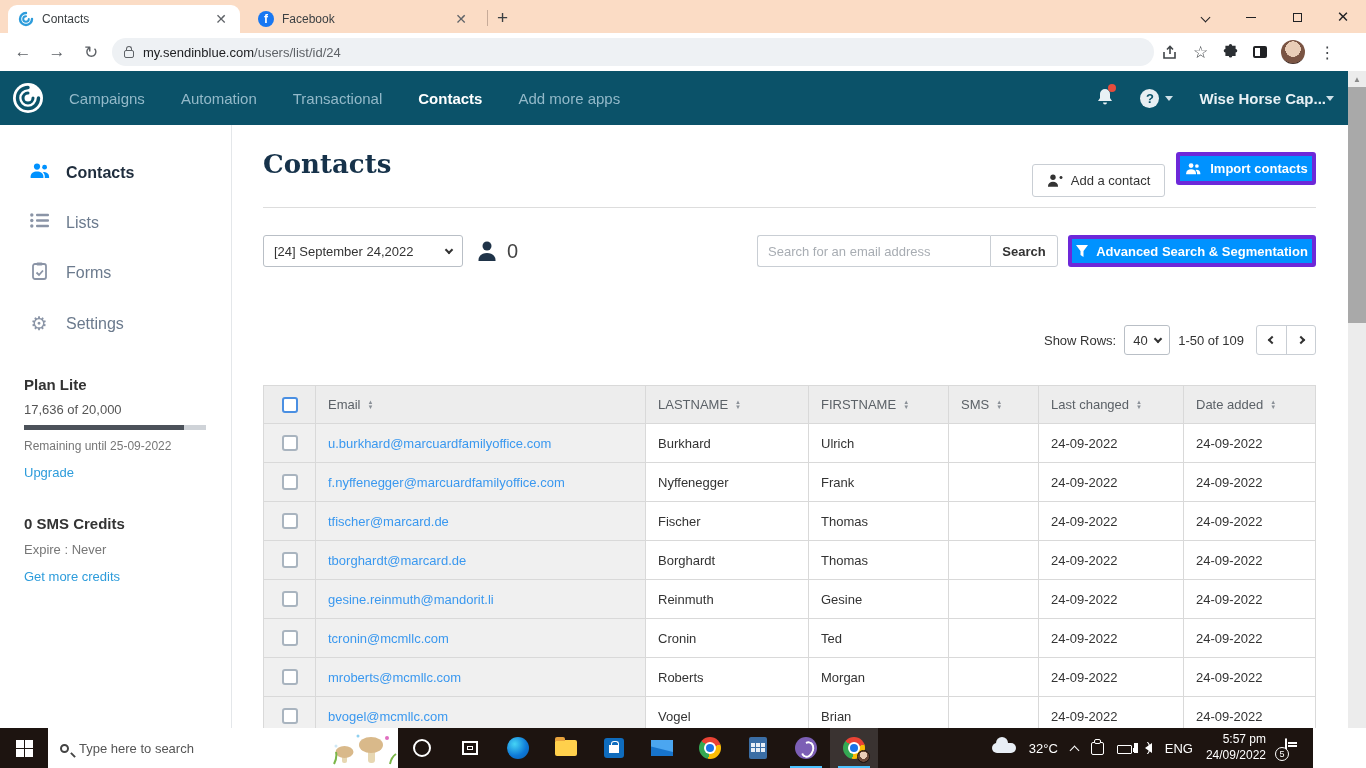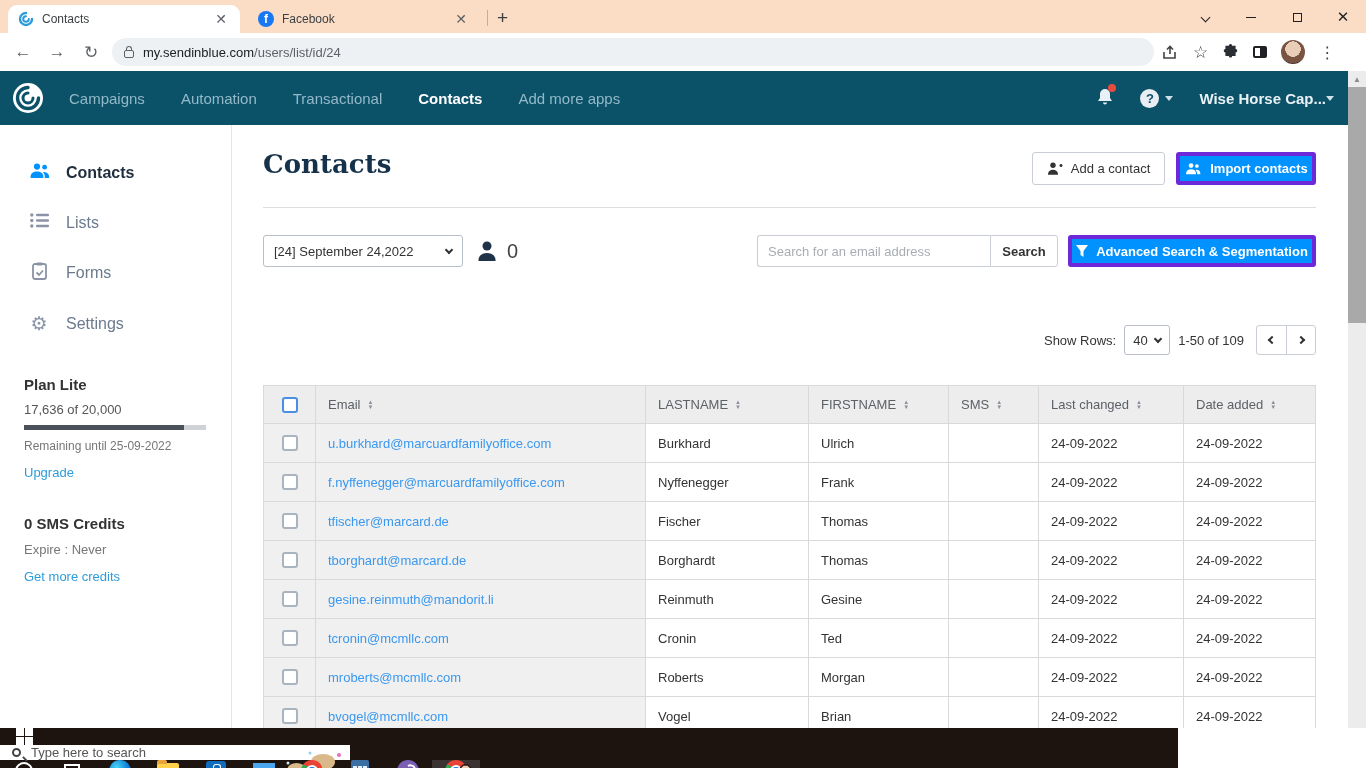--- a/index.html
+++ b/index.html
@@ -65,21 +65,21 @@
   .sms { padding:34px 24px 0 24px; }
   .sms-title { font-size:15px; font-weight:bold; color:#333; }
   .sms-expire { font-size:13px; color:#777; margin-top:10px; }
 
   
   .content { position:absolute; left:232px; top:125px; width:1116px; height:603px; background:#fff; overflow:hidden; }
   .page-title { position:absolute; left:31px; top:24px; font-family:"DejaVu Serif", serif; font-size:26px; font-weight:bold; color:#16324a; }
   .btn { display:inline-flex; align-items:center; justify-content:center; gap:8px; font-size:13px; border-radius:3px; }
   .btn-white { background:#fff; border:1px solid #c9ced4; color:#333; }
   .btn-blue { background:#0092ff; border:4px solid #6d28d9; color:#fff; font-weight:bold; }
-  .add-contact { position:absolute; left:800px; top:27px; width:133px; height:33px; }
+  .add-contact { position:absolute; left:800px; top:39px; width:133px; height:33px; }
   .import-contacts { position:absolute; left:944px; top:27px; width:140px; height:33px; }
   .divider { position:absolute; left:31px; top:82px; width:1053px; height:1px; background:#ddd; }
 
   .list-select { position:absolute; left:31px; top:110px; width:200px; height:32px; border:1px solid #b9bfc6; border-radius:3px; background:#fff; display:flex; align-items:center; font-size:13px; color:#333; padding:0 10px; }
   .list-select .lbl { flex:1; }
   .chev { display:inline-block; width:6px; height:6px; border-right:2px solid #333; border-bottom:2px solid #333; }
   .chev.down { transform:rotate(45deg); margin-top:-3px; }
   .chev.left { transform:rotate(135deg); }
   .chev.right { transform:rotate(-45deg); }
   .count-wrap { position:absolute; left:243px; top:110px; height:32px; display:flex; align-items:center; gap:8px; }
@@ -113,21 +113,21 @@
   .cb.head { border-color:#4a8fe2; }
   .email-link { color:#3a98ef; text-decoration:none; white-space:nowrap; overflow:hidden; text-overflow:ellipsis; }
   .sort { display:inline-flex; flex-direction:column; margin-left:7px; font-size:6px; line-height:5px; color:#8a9097; }
 
   
   .scrollbar { position:absolute; left:1348px; top:71px; width:18px; height:657px; background:#ececec; }
   .sb-arrow { height:16px; display:flex; align-items:center; justify-content:center; font-size:8px; color:#8a8a8a; }
   .sb-thumb { position:absolute; left:0; top:16px; width:18px; height:236px; background:#a9a9a9; }
 
   
-  .taskbar { position:absolute; left:0; top:728px; width:1178px; height:40px; background:#1d1410; display:flex; align-items:stretch;flex-direction:column; }
+  .taskbar { position:absolute; left:0; top:728px; width:1313px; height:40px; background:#1d1410; display:flex; align-items:stretch; }
   .tb-start { width:48px; display:flex; align-items:center; justify-content:center; }
   .win-logo { display:grid; grid-template-columns:8px 8px; grid-template-rows:8px 8px; gap:1px; }
   .win-logo span { background:#fff; }
   .tb-search { width:350px; background:#fff; display:flex; align-items:center; gap:10px; padding-left:12px; position:relative; font-size:13px; color:#555; }
   .mag { width:9px; height:9px; border:2px solid #444; border-radius:50%; position:relative; }
   .mag:before { content:""; position:absolute; left:8px; top:8px; width:6px; height:2px; background:#444; transform:rotate(45deg); }
   .shroom { position:absolute; right:0; top:2px; }
   .tb-apps { display:flex; }
   .tb-app { width:48px; display:flex; align-items:center; justify-content:center; position:relative; }
   .tb-app.open:after { content:""; position:absolute; bottom:0; left:8px; right:8px; height:2px; background:#4cc2ff; }

